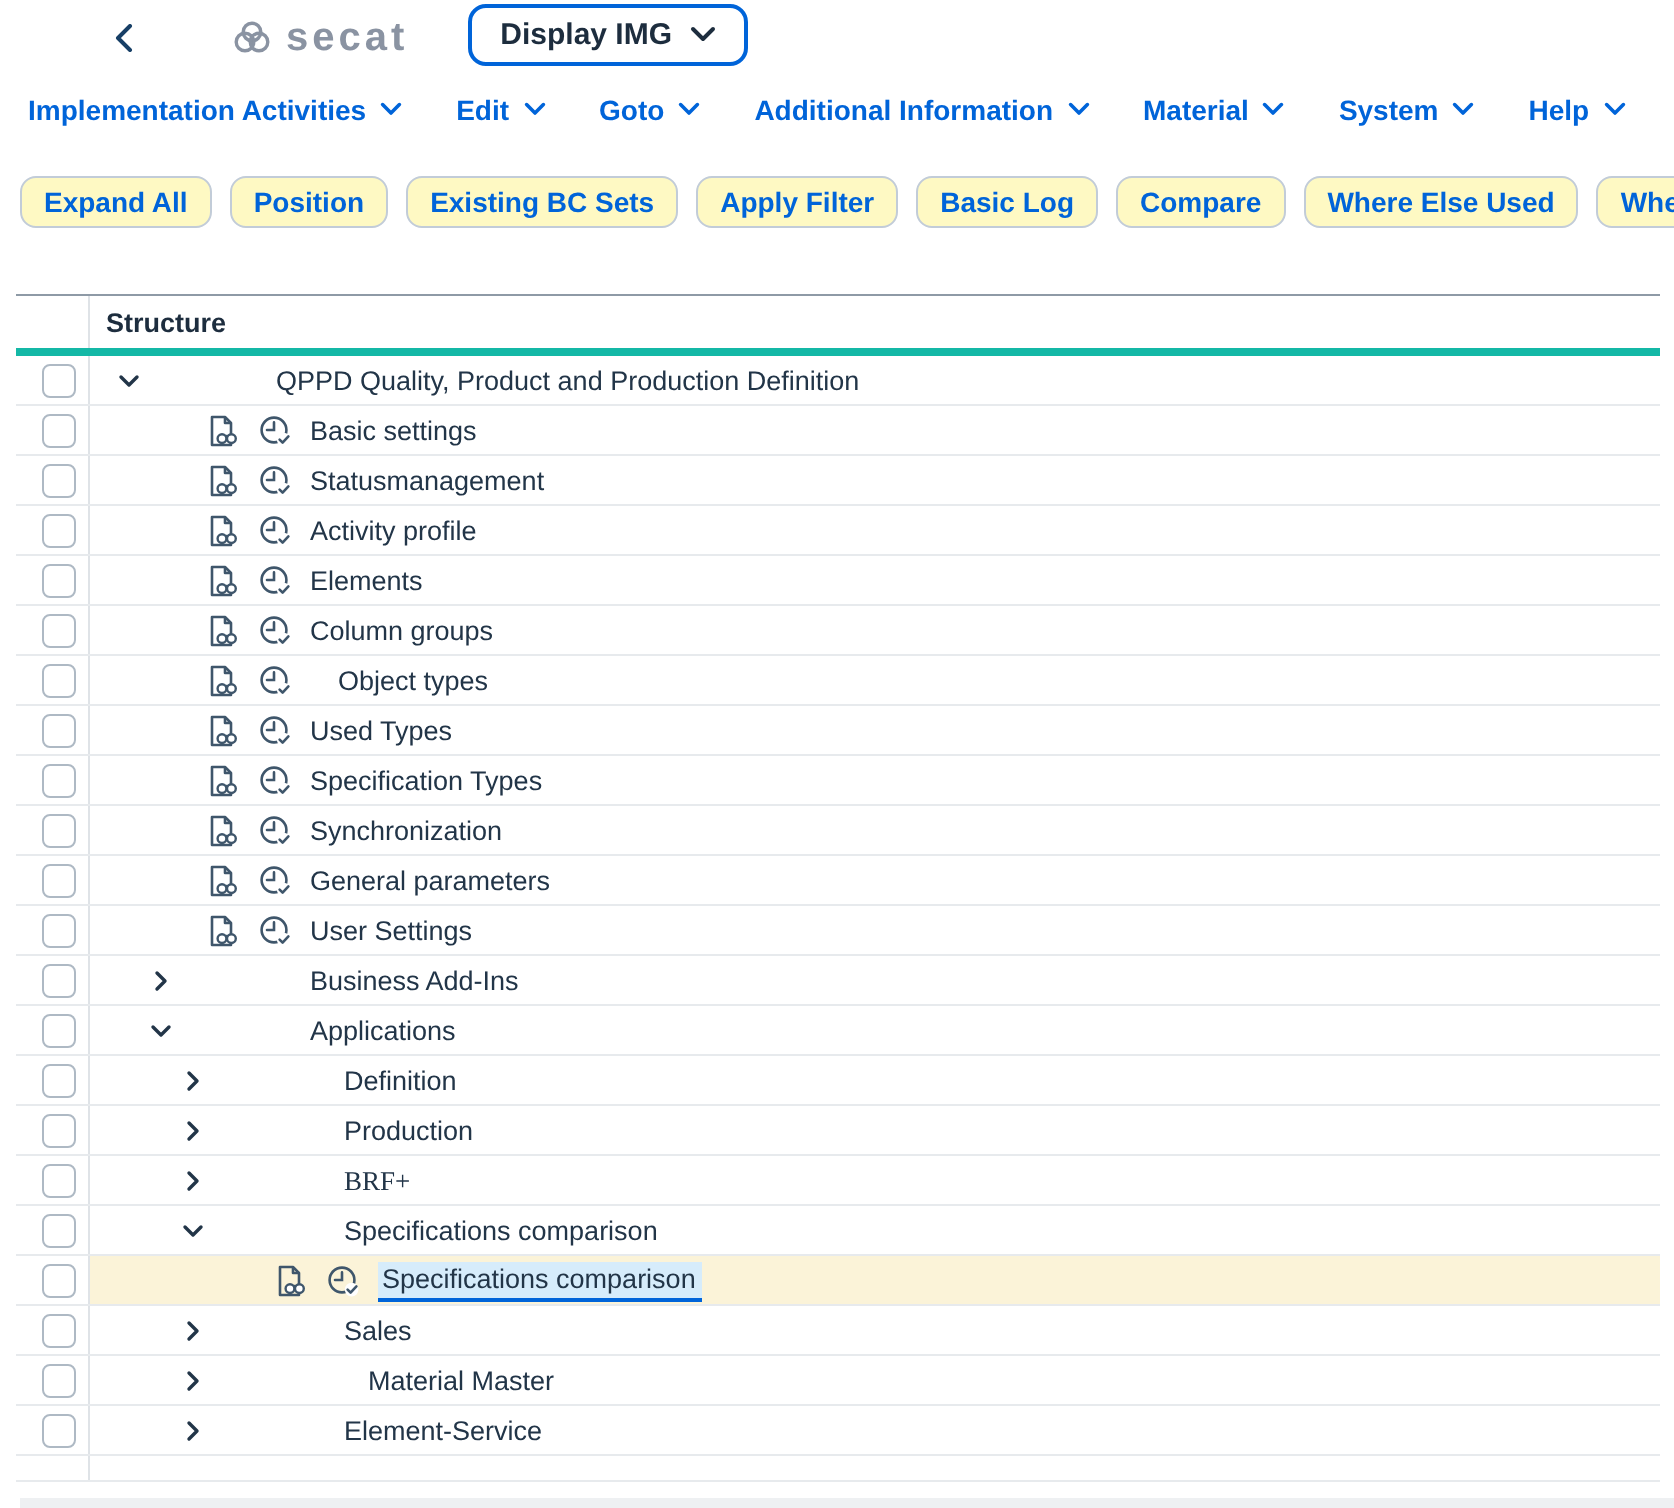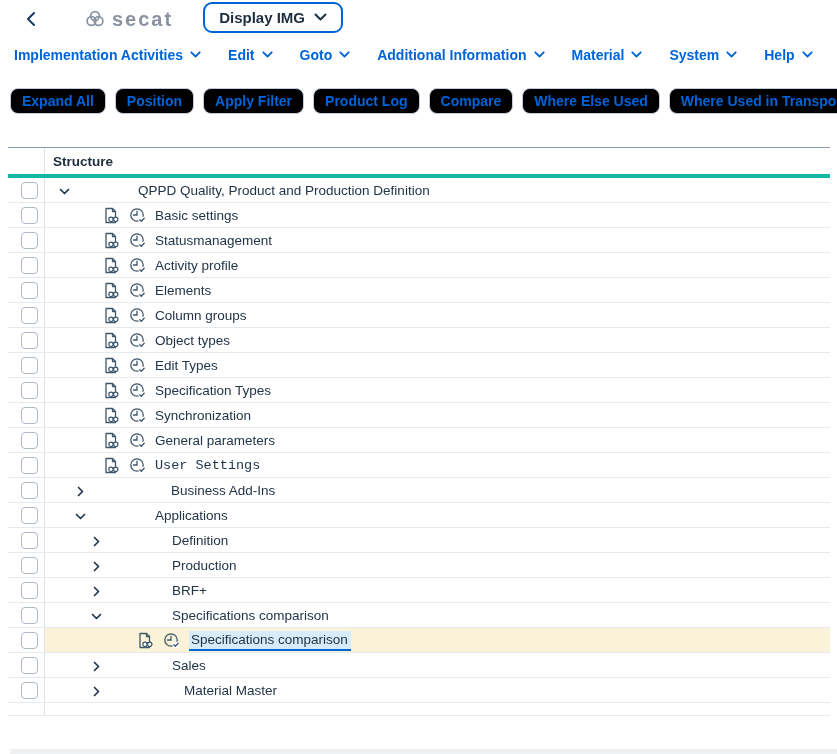--- a/index.html
+++ b/index.html
@@ -23,20 +23,21 @@
     background:#ffffff;
     color:var(--dark);
     position:relative;
   }
   
   .topbar{
     height:38px;
     display:flex;
     align-items:center;
     padding-left:20px;
+    margin-left:31px;
   }
   .back-btn{width:22px;height:22px;display:flex;align-items:center;justify-content:center;cursor:pointer;}
   .logo{display:flex;align-items:center;margin-left:40px;gap:4px;}
   .logo-text{
     color:var(--logo);
     font-size:20px;
     font-weight:600;
     letter-spacing:2px;
     text-transform:lowercase;
   }
@@ -77,21 +78,21 @@
   
   .toolbar{
     margin-top:16px;
     padding-left:10px;
     display:flex;
     gap:9px;
   }
   .tb-btn{
     border:1px solid var(--btn-border);
     border-radius:8px;
-    background:#000000;
+    background:#fef9c3;
     padding:4px 11px;
     color:var(--accent);
     font-size:14px;
     font-weight:600;
     cursor:pointer;
     white-space:nowrap;
     font-family:inherit;
   }
   
   .table{
@@ -238,22 +239,23 @@
       <span>Help</span>
     <svg width="11" height="8" viewBox="0 0 11 8">
         <path d="M1.3 1.3 L5.5 5.5 L9.7 1.3" fill="none" stroke="#0064d9" stroke-width="1.8" stroke-linecap="round" stroke-linejoin="round"></path>
       </svg>
     </div>
   </div>
 
 <div class="toolbar">
     <button class="tb-btn">Expand All</button>
     <button class="tb-btn">Position</button>
+    <button class="tb-btn">Existing BC Sets</button>
     <button class="tb-btn">Apply Filter</button>
-    <button class="tb-btn">Product Log</button>
+    <button class="tb-btn">Basic Log</button>
     <button class="tb-btn">Compare</button>
     <button class="tb-btn">Where Else Used</button>
     <button class="tb-btn">Where Used in Transports</button>
   </div>
 
 <div class="table">
   <div class="thead">
     <div class="cb-col"></div>
     <div class="th-label">Structure</div>
   </div>
@@ -385,42 +387,42 @@
   <circle cx="8" cy="12.3" r="2.2" fill="#fff" stroke="#3f566b" stroke-width="1.2"></circle>
   <circle cx="12.7" cy="12.3" r="2.2" fill="#fff" stroke="#3f566b" stroke-width="1.2"></circle>
   <path d="M9.6 11.3 Q10.35 10.5 11.1 11.3" fill="none" stroke="#3f566b" stroke-width="1.1"></path>
 </svg></span>
           <span class="tree-icon" style="left: 84px;"><svg width="17" height="17" viewBox="0 0 17 17">
   <circle cx="8" cy="8" r="6.2" fill="none" stroke="#3f566b" stroke-width="1.3"></circle>
   <path d="M8 4.2 V8 H4.5" fill="none" stroke="#3f566b" stroke-width="1.3" stroke-linecap="round"></path>
   <circle cx="12.8" cy="12.8" r="3.4" fill="#fff"></circle>
   <path d="M10.8 12.8 L12.3 14.3 L15.2 11.2" fill="none" stroke="#3f566b" stroke-width="1.3" stroke-linecap="round" stroke-linejoin="round"></path>
 </svg></span>
-          <span class="tree-label" style="left: 110px;">Object types</span>
-        </div>
-      </div>
-      <div class="tree-row">
-        <div class="cb-col">
-          <div class="checkbox"></div>
-        </div>
-        <div class="row-content">
-          <span class="tree-icon" style="left: 58px;"><svg width="16" height="17" viewBox="0 0 16 17">
-  <path d="M3 1.5 H9.5 L12.5 4.5 V15.5 H3 Z" fill="none" stroke="#3f566b" stroke-width="1.3" stroke-linejoin="round"></path>
-  <path d="M9.5 1.5 V4.5 H12.5" fill="none" stroke="#3f566b" stroke-width="1.3" stroke-linejoin="round"></path>
-  <circle cx="8" cy="12.3" r="2.2" fill="#fff" stroke="#3f566b" stroke-width="1.2"></circle>
-  <circle cx="12.7" cy="12.3" r="2.2" fill="#fff" stroke="#3f566b" stroke-width="1.2"></circle>
-  <path d="M9.6 11.3 Q10.35 10.5 11.1 11.3" fill="none" stroke="#3f566b" stroke-width="1.1"></path>
-</svg></span>
-          <span class="tree-icon" style="left: 84px;"><svg width="17" height="17" viewBox="0 0 17 17">
-  <circle cx="8" cy="8" r="6.2" fill="none" stroke="#3f566b" stroke-width="1.3"></circle>
-  <path d="M8 4.2 V8 H4.5" fill="none" stroke="#3f566b" stroke-width="1.3" stroke-linecap="round"></path>
-  <circle cx="12.8" cy="12.8" r="3.4" fill="#fff"></circle>
-  <path d="M10.8 12.8 L12.3 14.3 L15.2 11.2" fill="none" stroke="#3f566b" stroke-width="1.3" stroke-linecap="round" stroke-linejoin="round"></path>
-</svg></span>
-          <span class="tree-label" style="left: 110px;">Edit Types</span>
+          <span class="tree-label" style="left: 124px;">Object types</span>
+        </div>
+      </div>
+      <div class="tree-row">
+        <div class="cb-col">
+          <div class="checkbox"></div>
+        </div>
+        <div class="row-content">
+          <span class="tree-icon" style="left: 58px;"><svg width="16" height="17" viewBox="0 0 16 17">
+  <path d="M3 1.5 H9.5 L12.5 4.5 V15.5 H3 Z" fill="none" stroke="#3f566b" stroke-width="1.3" stroke-linejoin="round"></path>
+  <path d="M9.5 1.5 V4.5 H12.5" fill="none" stroke="#3f566b" stroke-width="1.3" stroke-linejoin="round"></path>
+  <circle cx="8" cy="12.3" r="2.2" fill="#fff" stroke="#3f566b" stroke-width="1.2"></circle>
+  <circle cx="12.7" cy="12.3" r="2.2" fill="#fff" stroke="#3f566b" stroke-width="1.2"></circle>
+  <path d="M9.6 11.3 Q10.35 10.5 11.1 11.3" fill="none" stroke="#3f566b" stroke-width="1.1"></path>
+</svg></span>
+          <span class="tree-icon" style="left: 84px;"><svg width="17" height="17" viewBox="0 0 17 17">
+  <circle cx="8" cy="8" r="6.2" fill="none" stroke="#3f566b" stroke-width="1.3"></circle>
+  <path d="M8 4.2 V8 H4.5" fill="none" stroke="#3f566b" stroke-width="1.3" stroke-linecap="round"></path>
+  <circle cx="12.8" cy="12.8" r="3.4" fill="#fff"></circle>
+  <path d="M10.8 12.8 L12.3 14.3 L15.2 11.2" fill="none" stroke="#3f566b" stroke-width="1.3" stroke-linecap="round" stroke-linejoin="round"></path>
+</svg></span>
+          <span class="tree-label" style="left: 110px;">Used Types</span>
         </div>
       </div>
       <div class="tree-row">
         <div class="cb-col">
           <div class="checkbox"></div>
         </div>
         <div class="row-content">
           <span class="tree-icon" style="left: 58px;"><svg width="16" height="17" viewBox="0 0 16 17">
   <path d="M3 1.5 H9.5 L12.5 4.5 V15.5 H3 Z" fill="none" stroke="#3f566b" stroke-width="1.3" stroke-linejoin="round"></path>
   <path d="M9.5 1.5 V4.5 H12.5" fill="none" stroke="#3f566b" stroke-width="1.3" stroke-linejoin="round"></path>
@@ -490,32 +492,32 @@
   <circle cx="8" cy="12.3" r="2.2" fill="#fff" stroke="#3f566b" stroke-width="1.2"></circle>
   <circle cx="12.7" cy="12.3" r="2.2" fill="#fff" stroke="#3f566b" stroke-width="1.2"></circle>
   <path d="M9.6 11.3 Q10.35 10.5 11.1 11.3" fill="none" stroke="#3f566b" stroke-width="1.1"></path>
 </svg></span>
           <span class="tree-icon" style="left: 84px;"><svg width="17" height="17" viewBox="0 0 17 17">
   <circle cx="8" cy="8" r="6.2" fill="none" stroke="#3f566b" stroke-width="1.3"></circle>
   <path d="M8 4.2 V8 H4.5" fill="none" stroke="#3f566b" stroke-width="1.3" stroke-linecap="round"></path>
   <circle cx="12.8" cy="12.8" r="3.4" fill="#fff"></circle>
   <path d="M10.8 12.8 L12.3 14.3 L15.2 11.2" fill="none" stroke="#3f566b" stroke-width="1.3" stroke-linecap="round" stroke-linejoin="round"></path>
 </svg></span>
-          <span class="tree-label" style="left: 110px; font-family: Liberation Mono, monospace;">User Settings</span>
+          <span class="tree-label" style="left: 110px;">User Settings</span>
         </div>
       </div>
       <div class="tree-row">
         <div class="cb-col">
           <div class="checkbox"></div>
         </div>
         <div class="row-content">
           <span class="tree-chevron" style="left: 29px;"><svg width="13" height="13" viewBox="0 0 13 13">
               <path d="M4.5 2.5 L8.5 6.5 L4.5 10.5" fill="none" stroke="#223548" stroke-width="1.7" stroke-linecap="round" stroke-linejoin="round"></path>
             </svg></span>
-          <span class="tree-label" style="left: 110px; margin-left: 16px;">Business Add-Ins</span>
+          <span class="tree-label" style="left: 110px;">Business Add-Ins</span>
         </div>
       </div>
       <div class="tree-row">
         <div class="cb-col">
           <div class="checkbox"></div>
         </div>
         <div class="row-content">
           <span class="tree-chevron" style="left: 29px;"><svg width="13" height="13" viewBox="0 0 13 13">
               <path d="M2.5 4.5 L6.5 8.5 L10.5 4.5" fill="none" stroke="#223548" stroke-width="1.7" stroke-linecap="round" stroke-linejoin="round"></path>
             </svg></span>
@@ -545,21 +547,21 @@
         </div>
       </div>
       <div class="tree-row">
         <div class="cb-col">
           <div class="checkbox"></div>
         </div>
         <div class="row-content">
           <span class="tree-chevron" style="left: 45px;"><svg width="13" height="13" viewBox="0 0 13 13">
               <path d="M4.5 2.5 L8.5 6.5 L4.5 10.5" fill="none" stroke="#223548" stroke-width="1.7" stroke-linecap="round" stroke-linejoin="round"></path>
             </svg></span>
-          <span class="tree-label" style="left: 127px;">BRF+</span>
+          <span class="tree-label" style="left: 127px; font-family: Liberation Serif, serif;">BRF+</span>
         </div>
       </div>
       <div class="tree-row">
         <div class="cb-col">
           <div class="checkbox"></div>
         </div>
         <div class="row-content">
           <span class="tree-chevron" style="left: 45px;"><svg width="13" height="13" viewBox="0 0 13 13">
               <path d="M2.5 4.5 L6.5 8.5 L10.5 4.5" fill="none" stroke="#223548" stroke-width="1.7" stroke-linecap="round" stroke-linejoin="round"></path>
             </svg></span>
@@ -600,20 +602,31 @@
       </div>
       <div class="tree-row">
         <div class="cb-col">
           <div class="checkbox"></div>
         </div>
         <div class="row-content">
           <span class="tree-chevron" style="left: 45px;"><svg width="13" height="13" viewBox="0 0 13 13">
               <path d="M4.5 2.5 L8.5 6.5 L4.5 10.5" fill="none" stroke="#223548" stroke-width="1.7" stroke-linecap="round" stroke-linejoin="round"></path>
             </svg></span>
           <span class="tree-label" style="left: 139px;">Material Master</span>
+        </div>
+      </div>
+      <div class="tree-row">
+        <div class="cb-col">
+          <div class="checkbox"></div>
+        </div>
+        <div class="row-content">
+          <span class="tree-chevron" style="left: 45px;"><svg width="13" height="13" viewBox="0 0 13 13">
+              <path d="M4.5 2.5 L8.5 6.5 L4.5 10.5" fill="none" stroke="#223548" stroke-width="1.7" stroke-linecap="round" stroke-linejoin="round"></path>
+            </svg></span>
+          <span class="tree-label" style="left: 127px;">Element-Service</span>
         </div>
       </div>
       <div class="tree-row empty">
         <div class="cb-col"></div>
         <div class="row-content"></div>
       </div>
     </div>
 </div>
 
 <div class="bottom-strip"></div>

